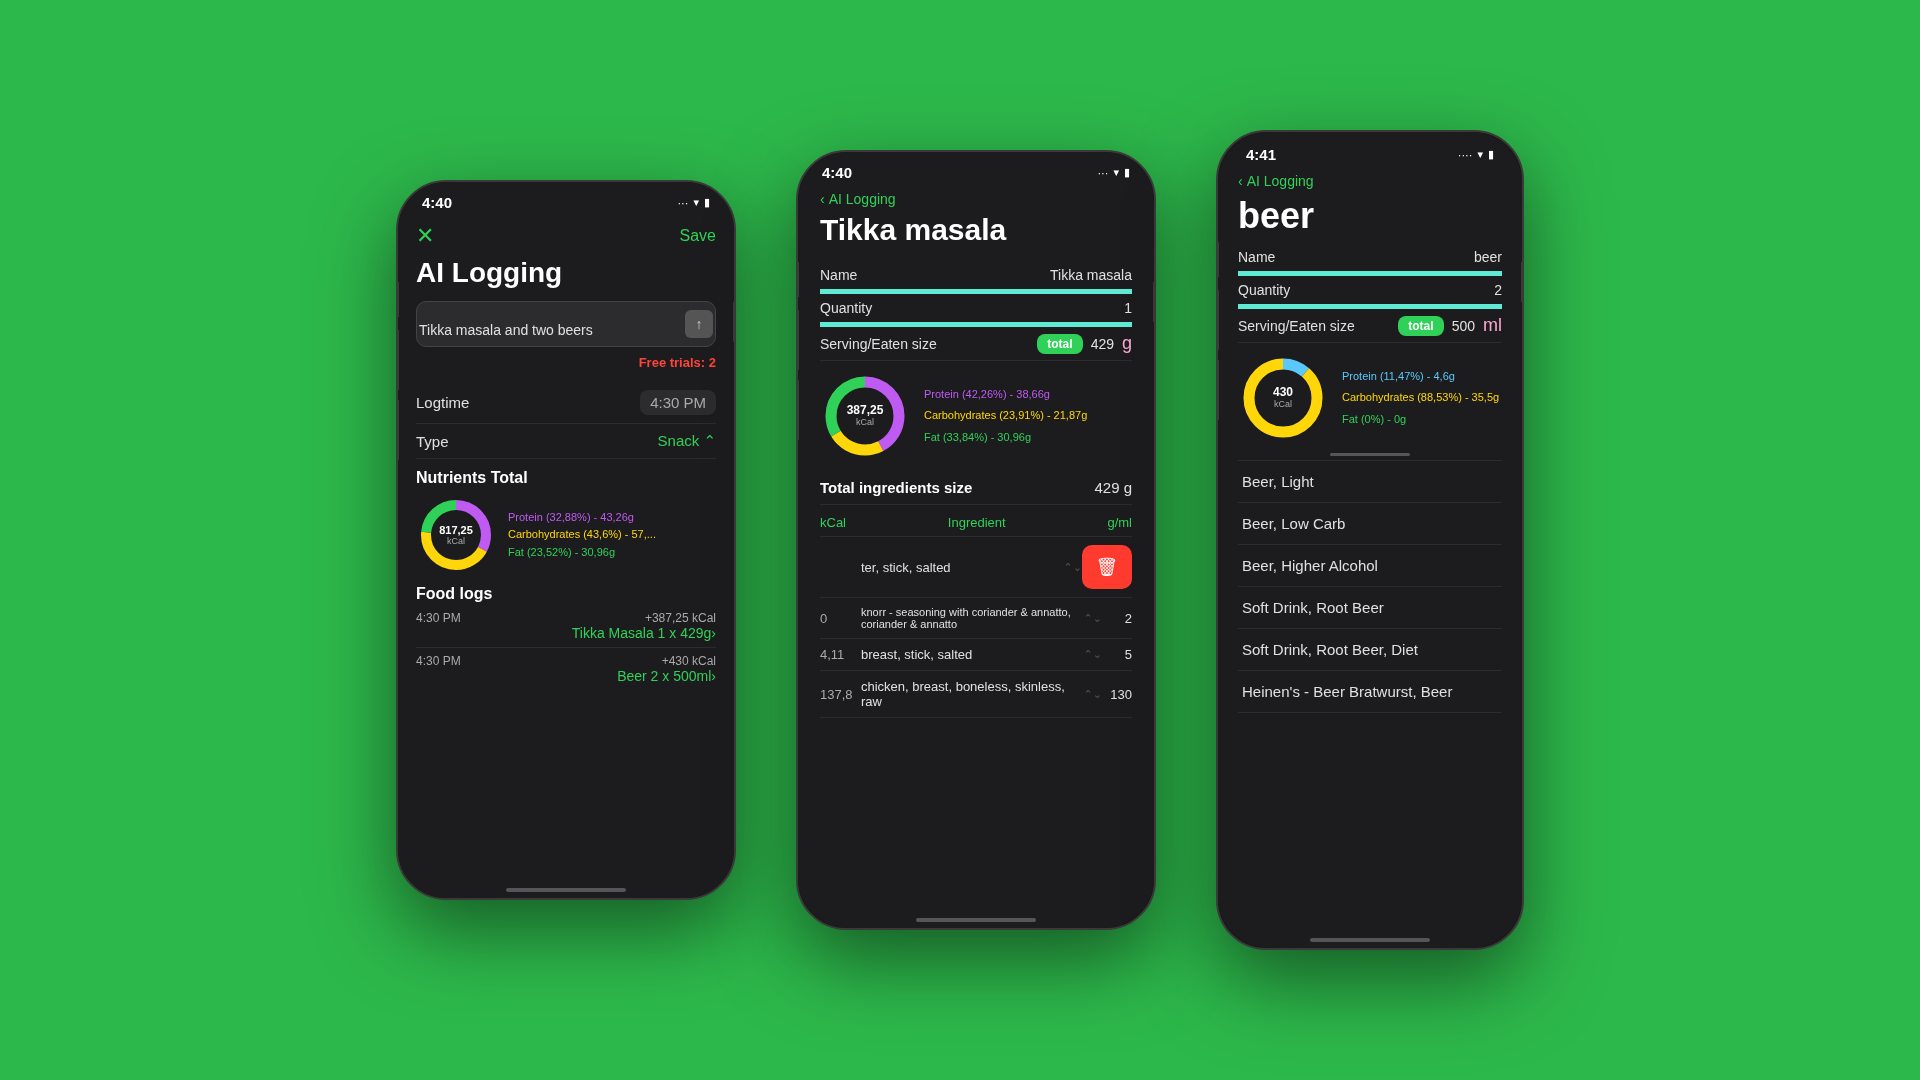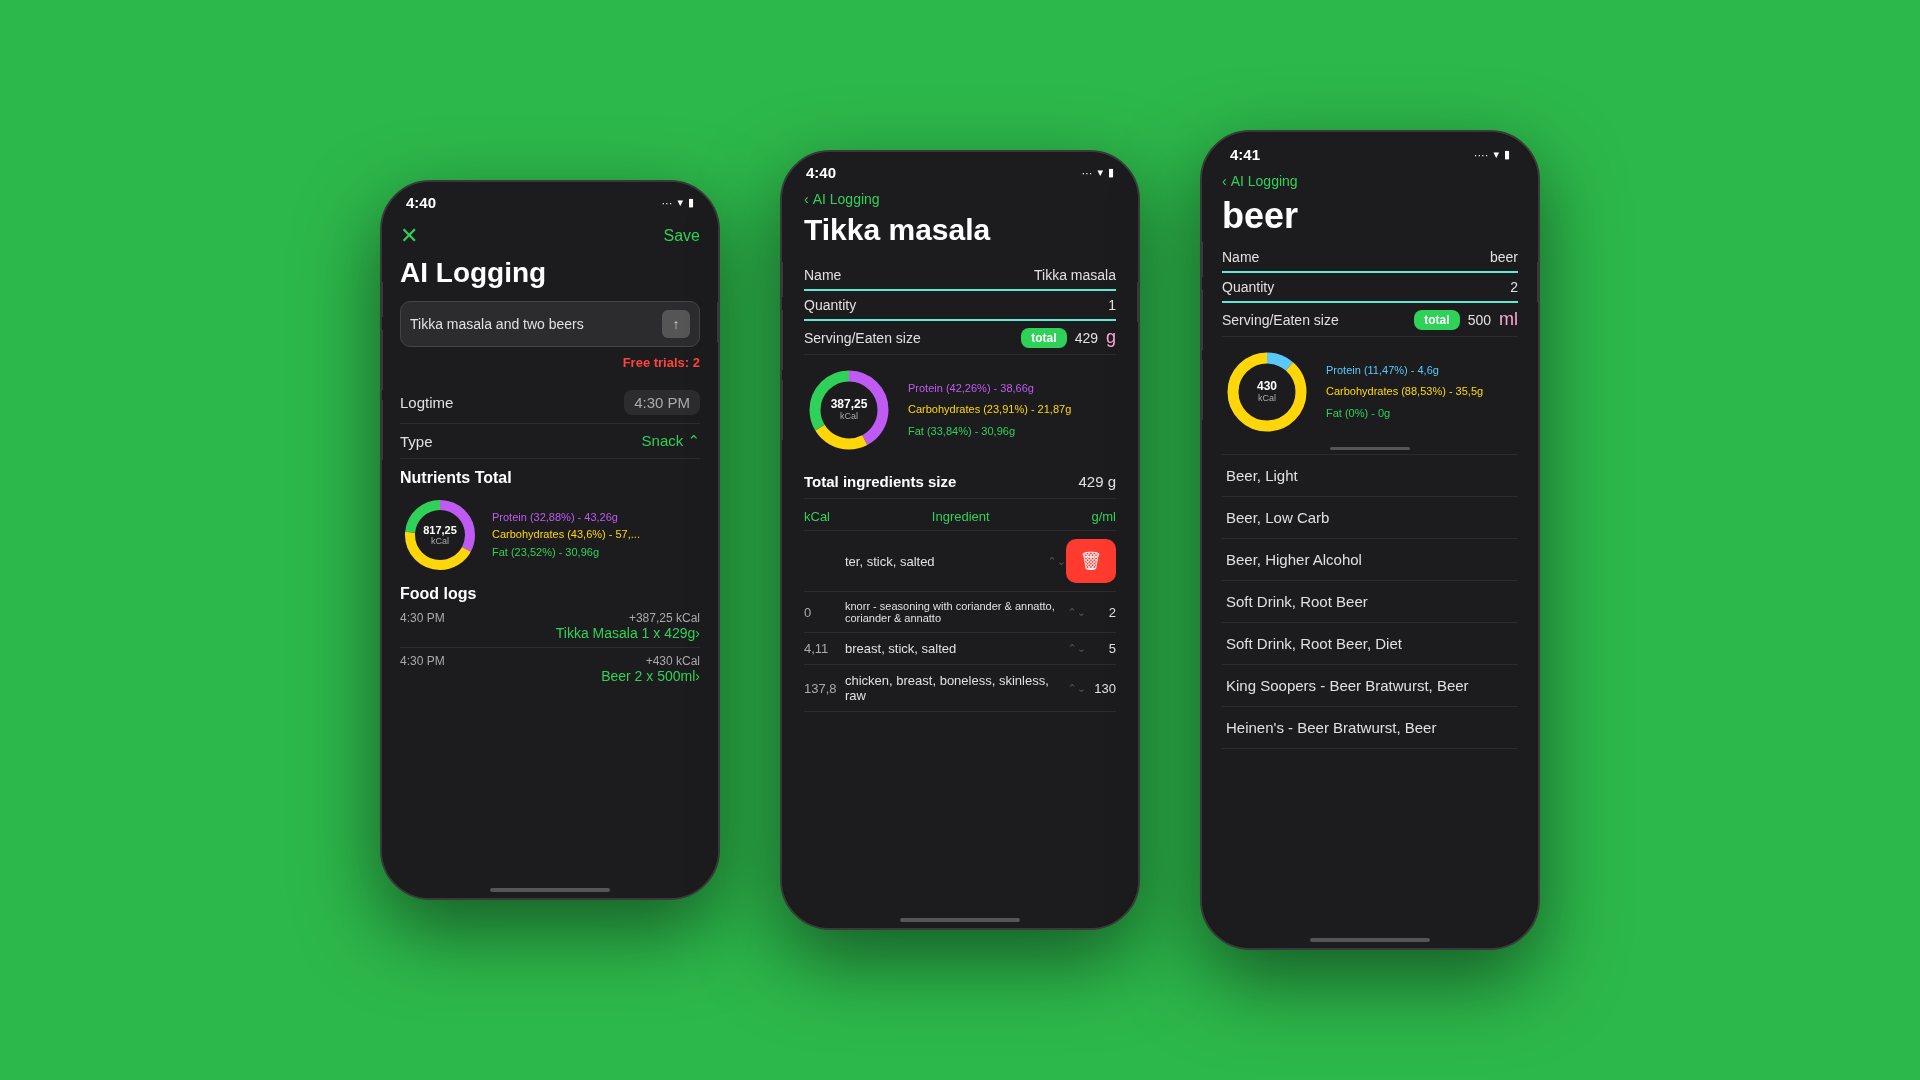--- a/index.html
+++ b/index.html
@@ -83,24 +83,24 @@
       font-weight: 500;
     }
     .p1-title {
       font-size: 28px;
       font-weight: 700;
       color: #fff;
       margin-bottom: 12px;
     }
     .p1-search-bar {
       display: flex;
-      align-items: center;
+      align-items: flex-end;
       background: #2c2c2e;
       border-radius: 10px;
-      padding: 8px 9px;
+      padding: 8px 2px;
       margin-bottom: 8px;
       border: 1px solid #444;
     }
     .p1-search-text {
       flex: 1;
       font-size: 14px;
       color: #e0e0e0;
     }
     .p1-search-icon {
       width: 28px;
@@ -243,21 +243,21 @@
       font-size: 30px;
       font-weight: 700;
       color: #fff;
       margin-bottom: 14px;
     }
     .detail-row {
       display: flex;
       justify-content: space-between;
       align-items: center;
       padding: 6px 0;
-      border-bottom: 2px solid #5eead4;
+      border-bottom: 5px solid #5eead4;
       gap: 32px;
     }
     .detail-label {
       font-size: 14px;
       color: #e0e0e0;
     }
     .detail-value {
       font-size: 14px;
       color: #e0e0e0;
     }
@@ -354,21 +354,21 @@
     .scroll-indicator {
       width: 80px;
       height: 3px;
       background: #555;
       border-radius: 2px;
       margin: 4px auto;
     }
 
     
     .phone-large {
-      width: 340px;
+      width: 308px;
       height: 820px;
     }
     .phone-large .phone-inner {
       border-radius: 52px;
     }
     .phone-large .status-bar {
       padding: 14px 28px 4px;
     }
 
     
@@ -740,19 +740,18 @@
       </div>
 
       <div class="scroll-indicator"></div>
 
       <div class="suggestion-list">
         <div class="suggestion-item">Beer, Light</div>
         <div class="suggestion-item">Beer, Low Carb</div>
         <div class="suggestion-item">Beer, Higher Alcohol</div>
         <div class="suggestion-item">Soft Drink, Root Beer</div>
         <div class="suggestion-item">Soft Drink, Root Beer, Diet</div>
-        <div class="suggestion-item">King Soopers - Beer Bratwurst, Beer</div>
         <div class="suggestion-item">Heinen's - Beer Bratwurst, Beer</div>
       </div>
     </div>
     <div class="home-indicator"></div>
   </div>
 </div>
 
 </body></html>

